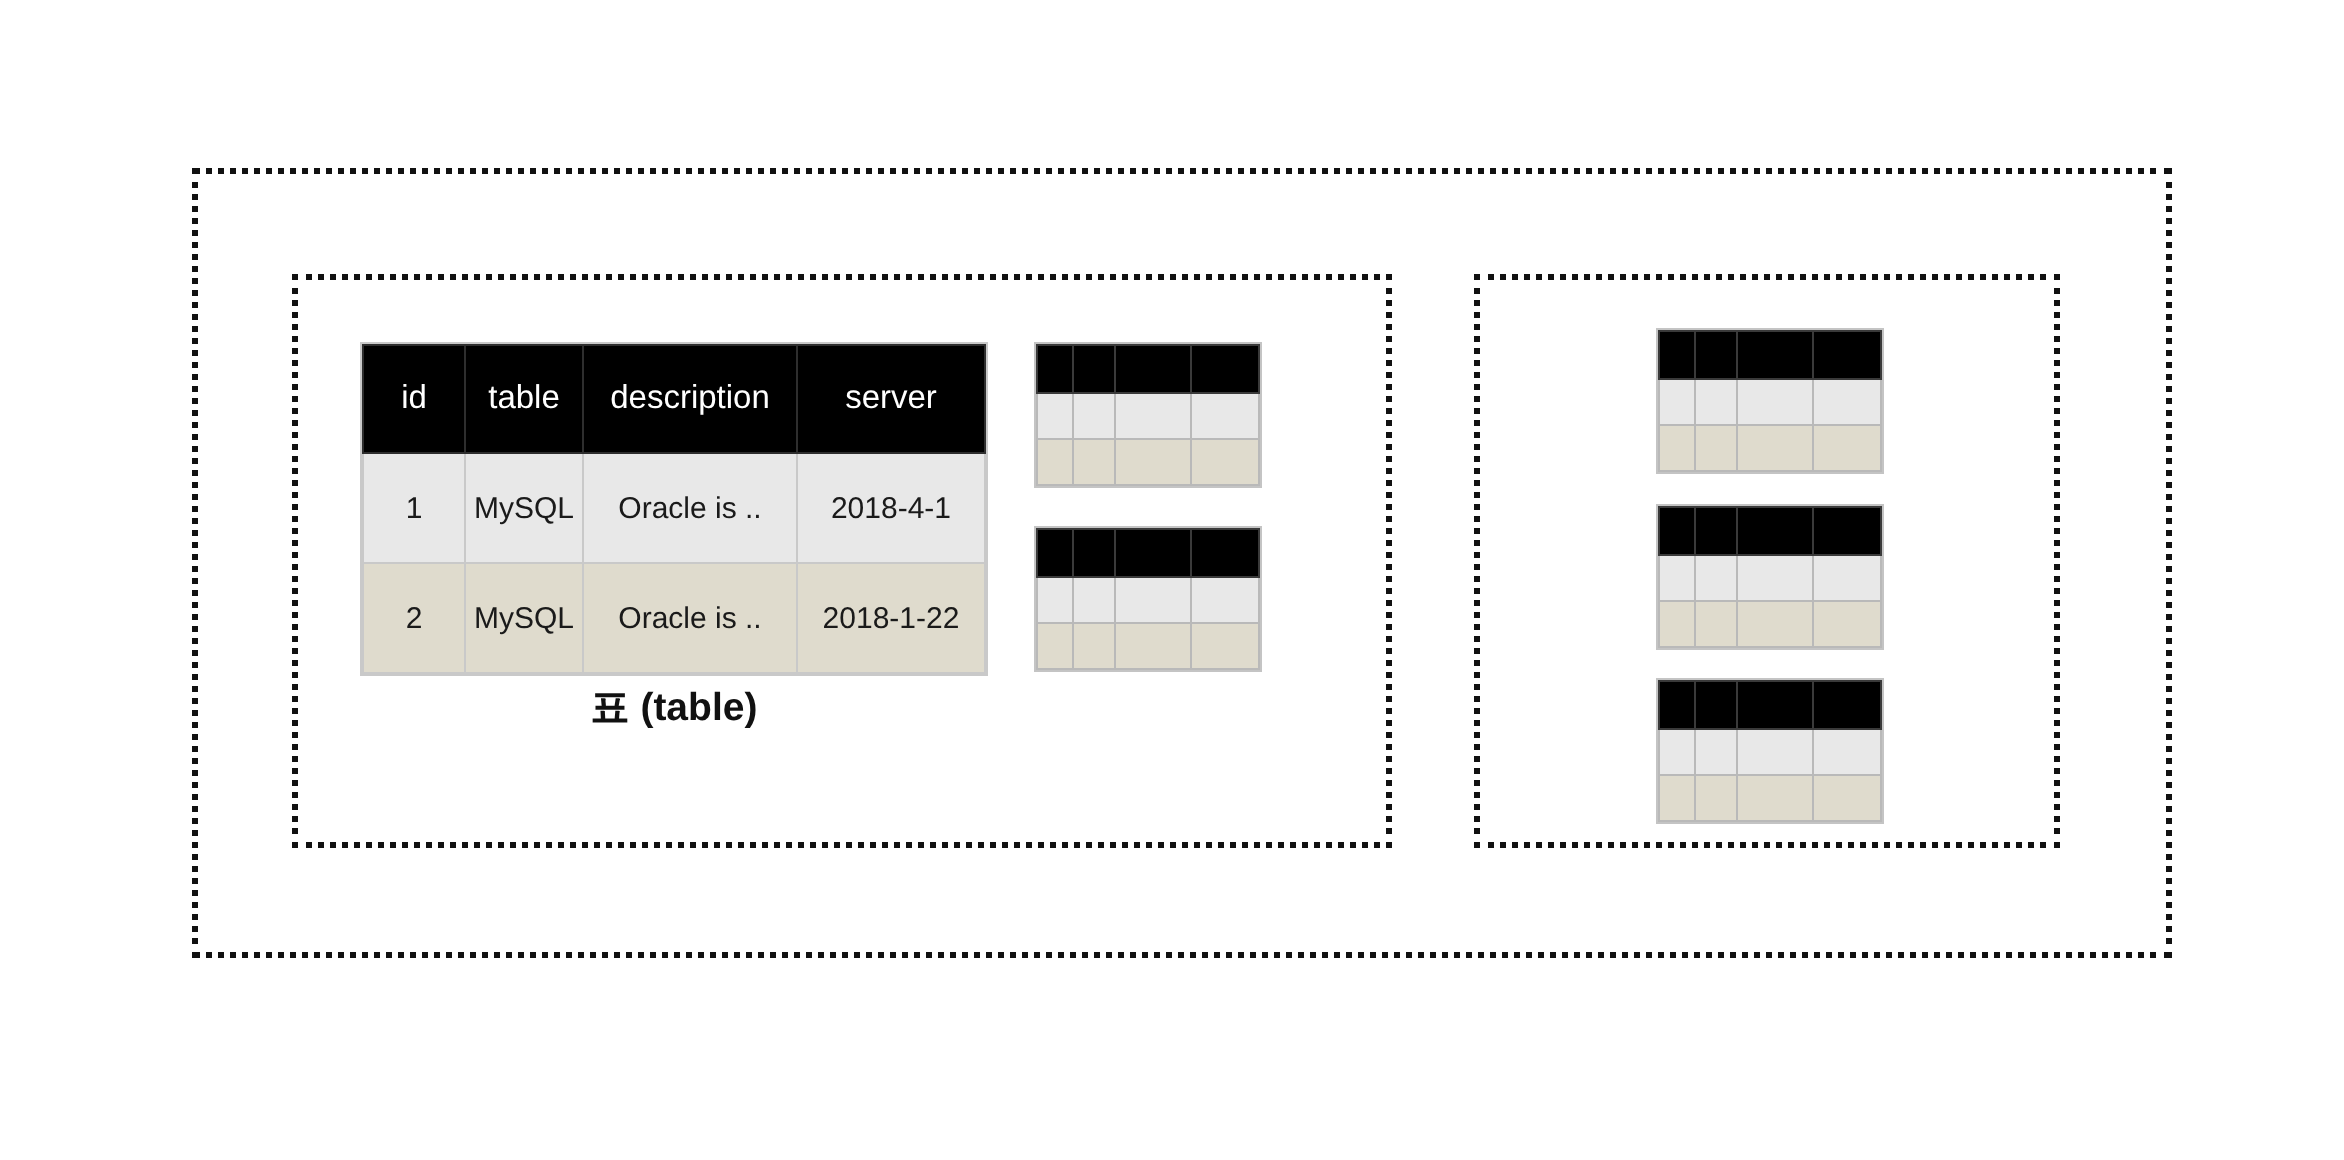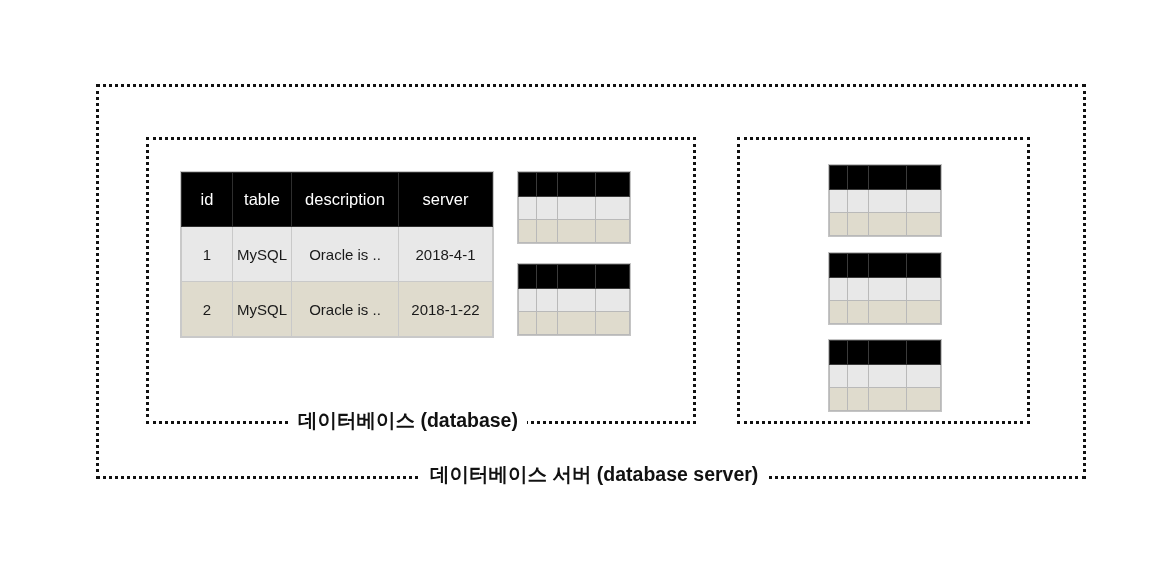--- a/index.html
+++ b/index.html
@@ -202,20 +202,21 @@
       </tr>
       <tr class="row-even">
         <td>2</td>
         <td>MySQL</td>
         <td>Oracle is ..</td>
         <td>2018-1-22</td>
       </tr>
     </tbody>
   </table>
 
+  <div id="label-table">표 (table)</div>
 
   <table class="mini-table" id="mini-left-1">
     <colgroup>
         <col class="mcol-1">
         <col class="mcol-2">
         <col class="mcol-3">
         <col class="mcol-4">
       </colgroup>
     <tbody>
       <tr class="mini-head">
@@ -261,21 +262,20 @@
         </tr>
       <tr class="mini-row-even">
           <td></td>
           <td></td>
           <td></td>
           <td></td>
         </tr>
     </tbody>
   </table>
 
-  <div class="box-label" id="label-database">데이터베이스 (database)</div>
 
   <table class="mini-table" id="mini-right-1">
     <colgroup>
         <col class="mcol-1">
         <col class="mcol-2">
         <col class="mcol-3">
         <col class="mcol-4">
       </colgroup>
     <tbody>
       <tr class="mini-head">
@@ -350,15 +350,14 @@
         </tr>
       <tr class="mini-row-even">
           <td></td>
           <td></td>
           <td></td>
           <td></td>
         </tr>
     </tbody>
   </table>
 
-  <div class="box-label" id="label-server">데이터베이스 서버 (database server)</div>
 
 </div>
 
 </body></html>

